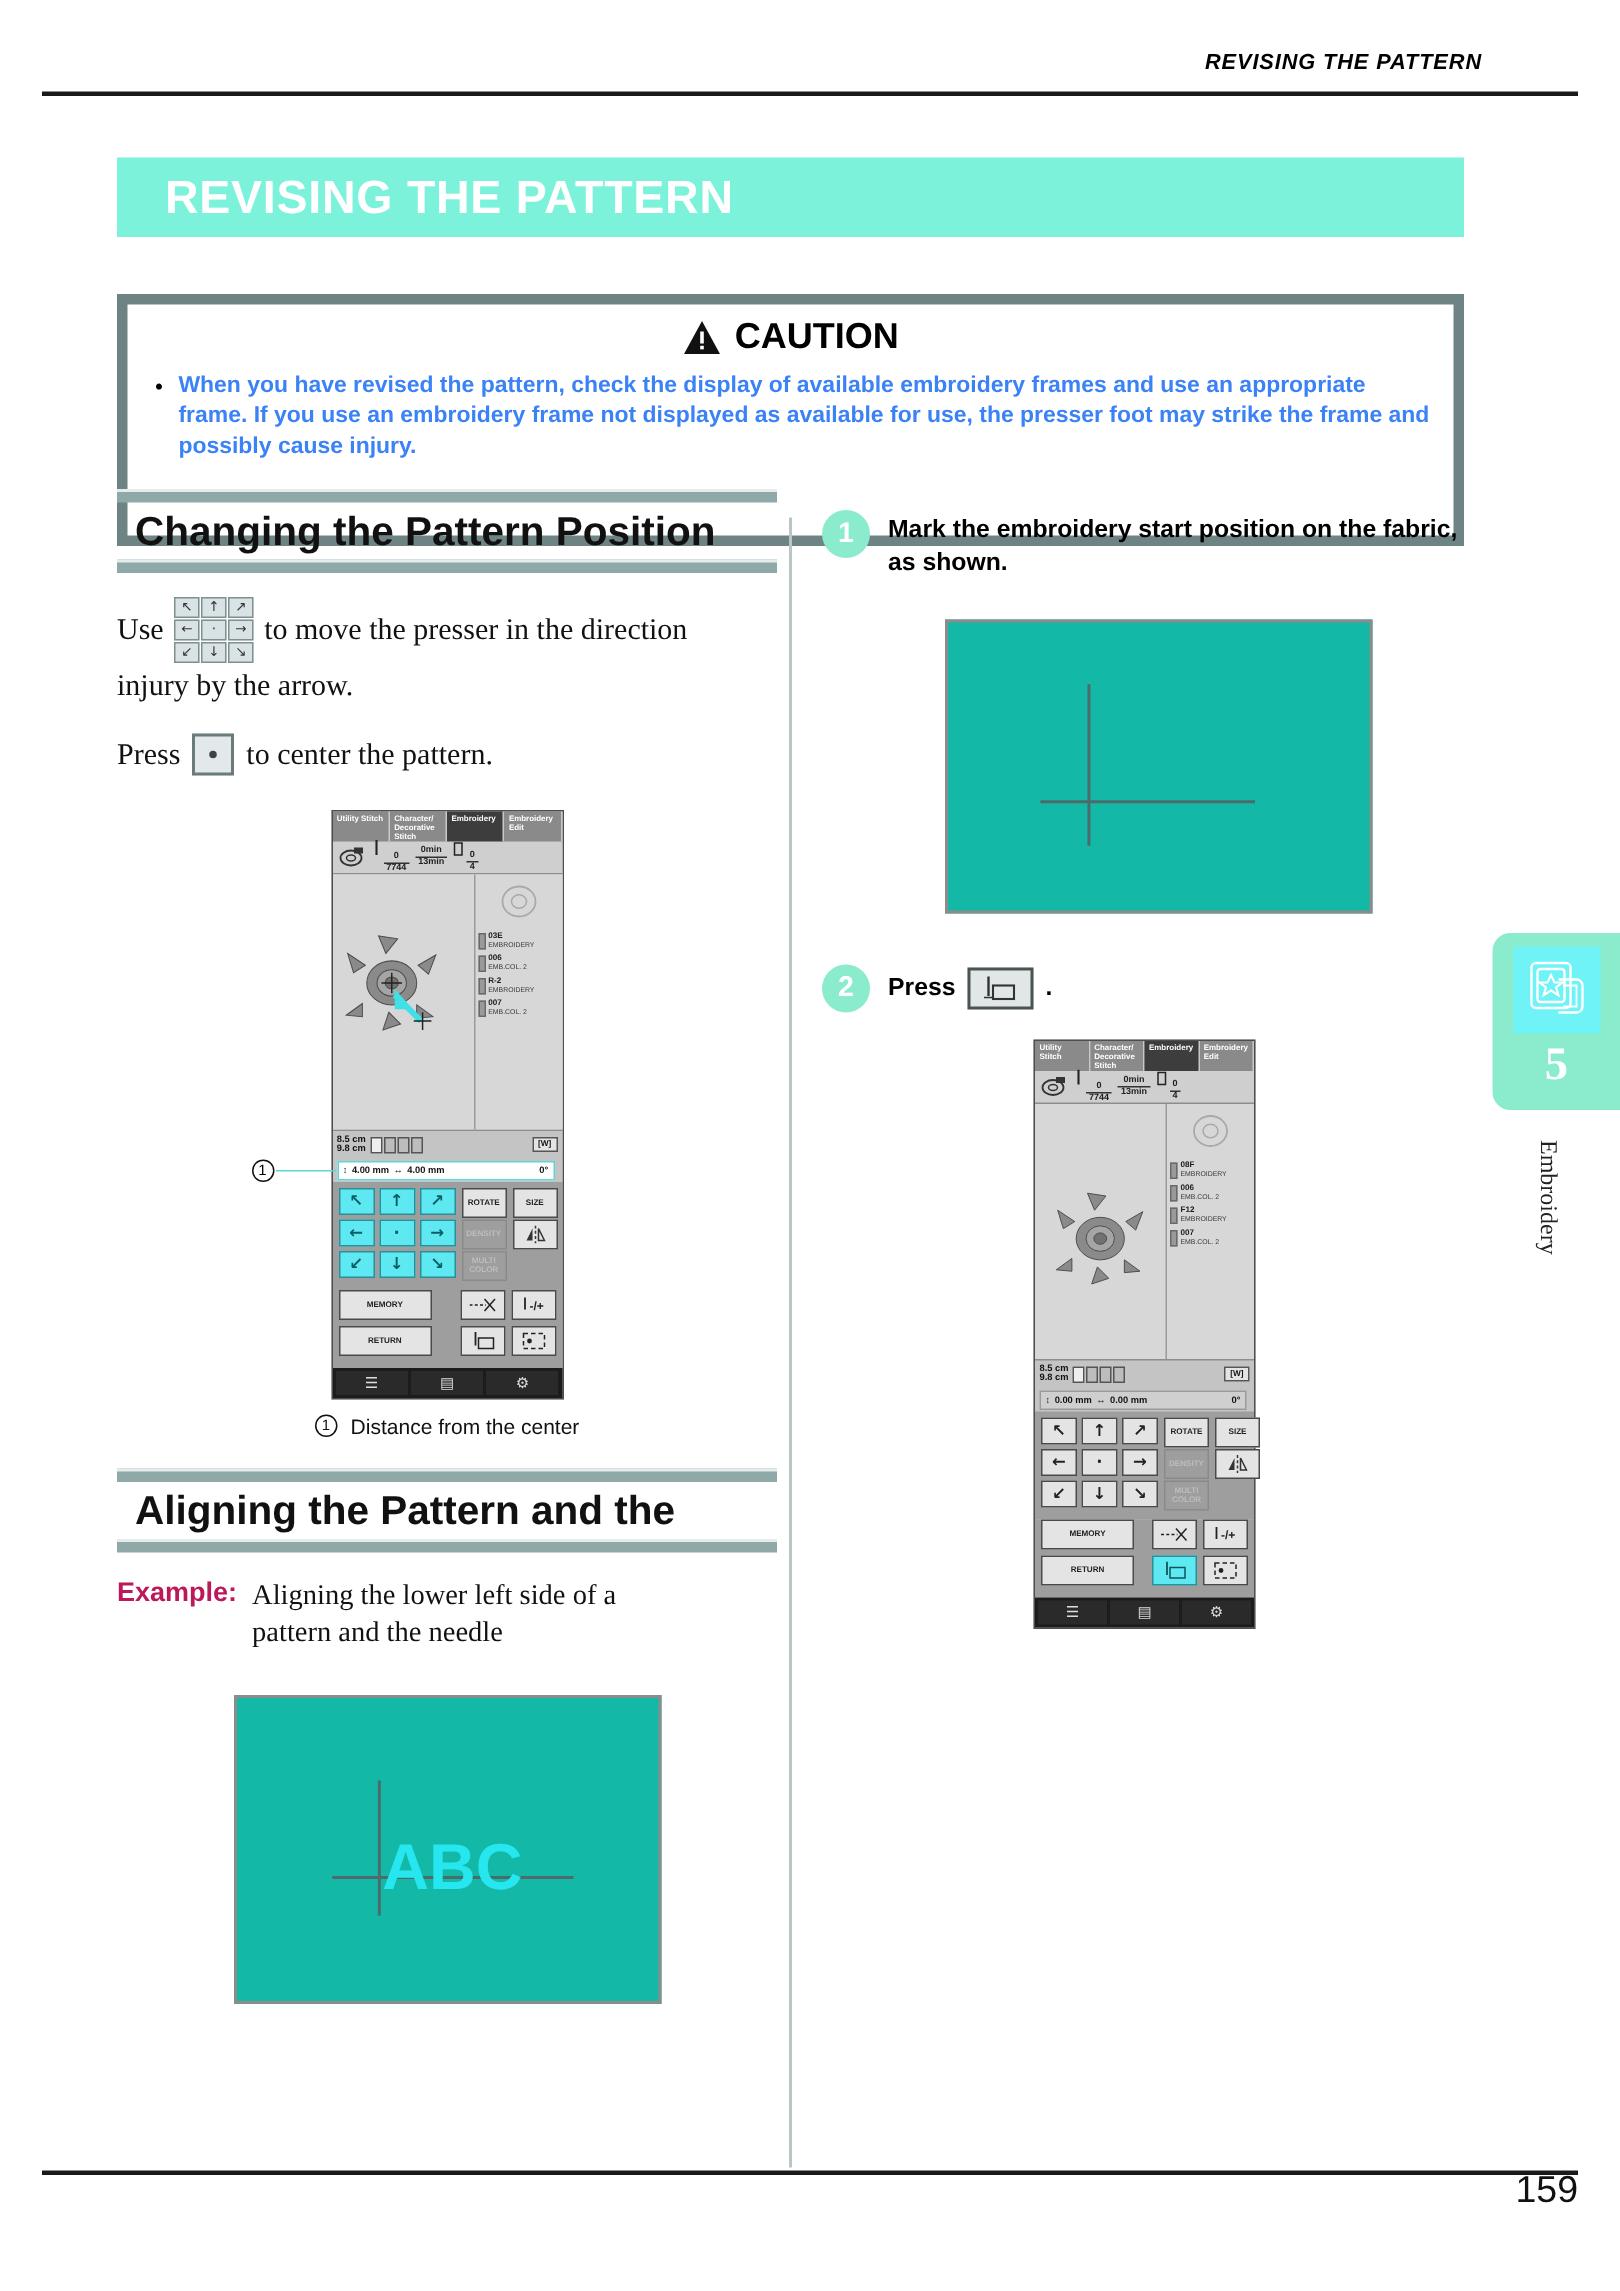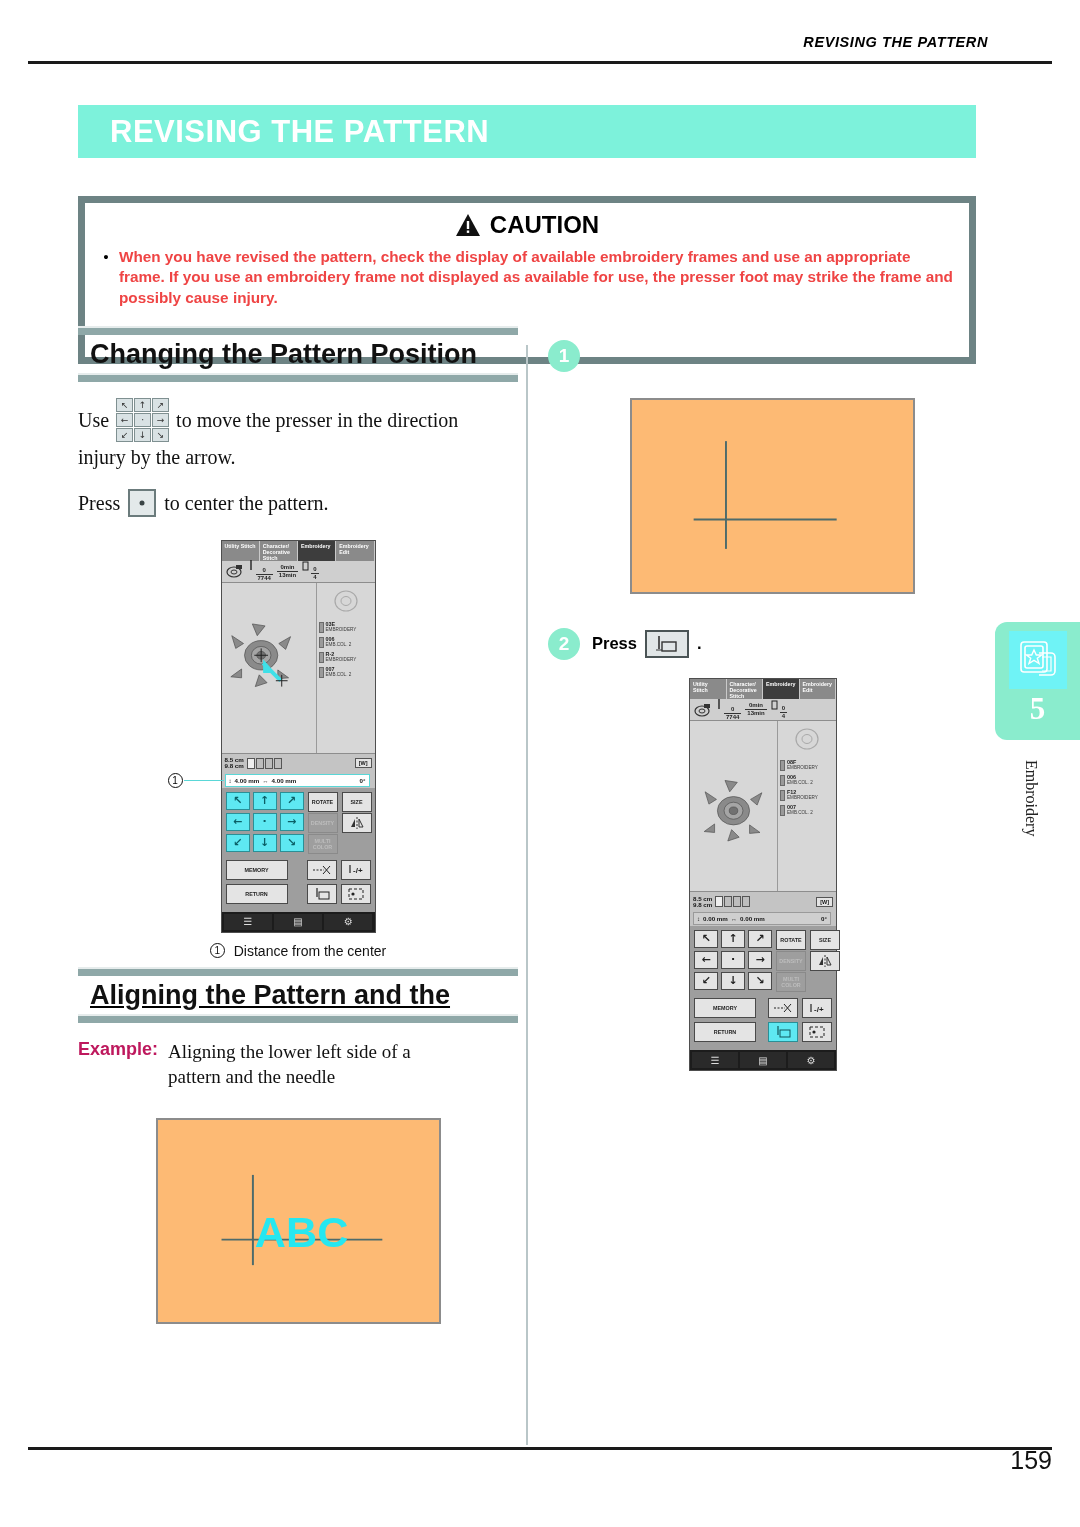--- a/index.html
+++ b/index.html
@@ -54,21 +54,21 @@
   }
   .warn-tri { display:inline-block; width:26px; height:24px; }
   .caution-body {
     display:flex; gap:10px;
     padding:8px 16px 0 18px;
   }
   .caution-bullet { font-size:17px; line-height:1.1; padding-top:2px; }
   .caution-text {
     font-family:"Liberation Sans", sans-serif;
     font-weight:700; font-size:15.3px; line-height:1.33;
-    color:#ef4444;
+    color:#3b82f6;
   }
 
   
   .col-divider {
     position:absolute; left:526px; top:345px;
     width:2px; height:1100px; background:#b9c6c8;
   }
 
   .col-left  { position:absolute; left:78px;  top:326px; width:440px; }
   .col-right { position:absolute; left:548px; top:340px; width:430px; }
@@ -171,21 +171,21 @@
   .key.cyan { background:#5ee8f2; border-color:#2a8f96; color:#0a5f66; }
   .key.dim  { background:#9e9e9e; border-color:#8a8a8a; color:#bdbdbd; }
   .key.arrow { font-size:11px; font-family:"DejaVu Sans", sans-serif; }
   .key.wide2 { width:62px; height:20px; }
   .key.sq { width:30px; height:20px; }
   .lcd-bottom { display:flex; height:20px; background:#1c1c1c; gap:2px; padding:2px; }
   .lcd-bottom div { flex:1; background:#2a2a2a; display:flex; align-items:center; justify-content:center; color:#ddd; font-size:10px;}
 
   
   .fabric {
-    background:#fdba74; border:2px solid #8c8c8c; position:relative;
+    background:#14b8a6; border:2px solid #8c8c8c; position:relative;
   }
 
   
   .step { display:flex; gap:12px; align-items:flex-start; }
   .badge {
     width:32px; height:32px; border-radius:50%; background:#8aeccd;
     color:#ffffff; font-family:"Liberation Sans", sans-serif;
     font-weight:700; font-size:19px;
     display:flex; align-items:center; justify-content:center; flex:none;
   }
@@ -506,21 +506,21 @@
       </div>
 
     </div>
   </div>
 
   <div class="caption">
     <span class="cnum">1</span>
     <span>Distance from the center</span>
   </div>
 
-  <div class="sec-head" style="margin-top:8px;text-decoration:underline;">
+  <div class="sec-head" style="margin-top:20px;">
     <div class="sec-rule top"></div>
     <div class="sec-title">Aligning the Pattern and the</div>
     <div class="sec-rule bot"></div>
   </div>
 
   <div style="display:flex;gap:10px;">
     <div style="font-family:'Liberation Sans',sans-serif;font-weight:700;font-size:18px;color:#be185d;white-space:nowrap;">Example:</div>
     <div class="body-txt" style="font-size:19px;line-height:1.35;">
       <div>Aligning the lower left side of a</div>
       <div>pattern and the needle</div>
@@ -534,20 +534,21 @@
       <text x="98" y="130" font-family="Liberation Sans, sans-serif" font-size="44" font-weight="700" fill="#26e7f0">ABC</text>
     </svg>
   </div>
 
 </div>
 
 <div class="col-right">
 
   <div class="step">
     <div class="badge">1</div>
+    <div class="step-txt">Mark the embroidery start position on the fabric, as shown.</div>
   </div>
 
   <div class="fabric" style="width:285px;height:196px;margin:26px 0 0 82px;">
     <svg width="100%" height="100%" viewBox="0 0 285 196">
       <line x1="95" y1="42" x2="95" y2="152" stroke="#4d6b6b" stroke-width="2"></line>
       <line x1="62" y1="122" x2="208" y2="122" stroke="#4d6b6b" stroke-width="2"></line>
     </svg>
   </div>
 
   <div class="step" style="margin-top:34px;align-items:center;">

